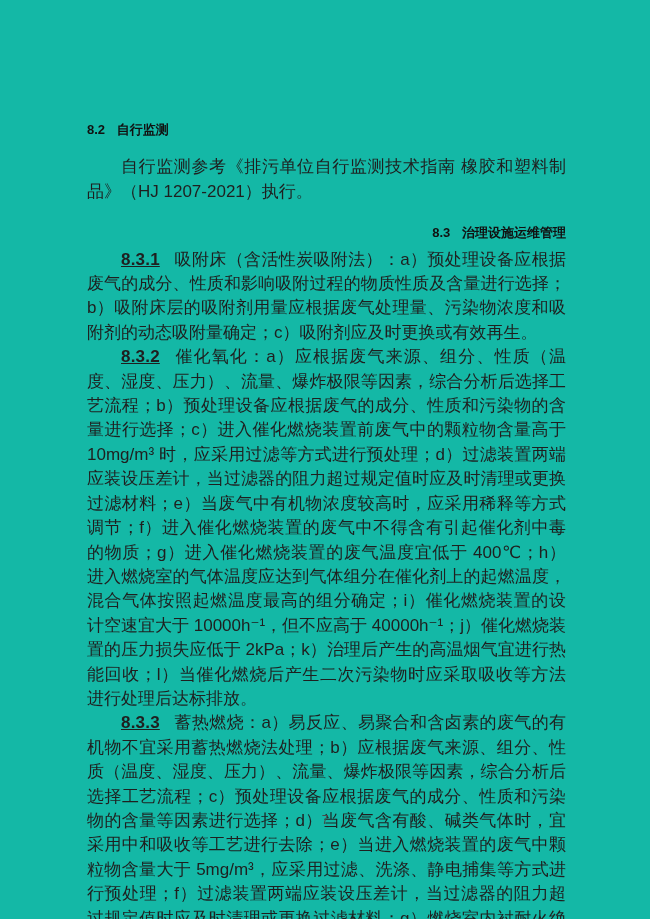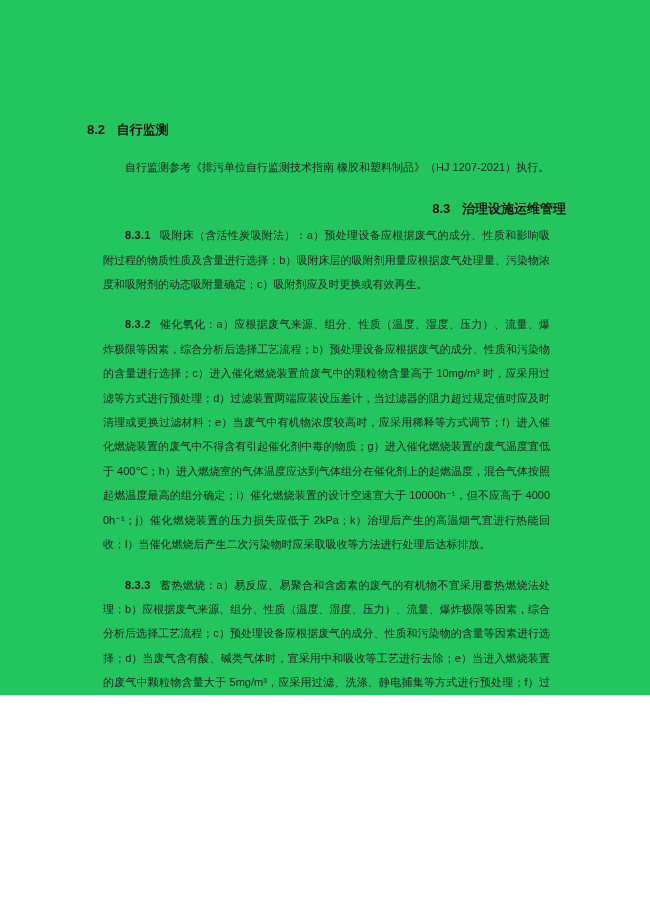--- a/index.html
+++ b/index.html
@@ -1,50 +1,51 @@
 <!DOCTYPE html>
 <html><head>
 <meta charset="utf-8">
 <style>
   html, body { margin: 0; padding: 0; background: #ffffff; }
   .page {
     position: relative;
     width: 650px;
-    height: 695px;
-    background: #22c55e;
+    height: 919px;
+    background: #14b8a6;
     box-sizing: border-box;
     padding: 118px 84px 0 87px;
     font-family: "Liberation Sans", "DejaVu Sans", sans-serif;
     color: #1f1f1f;
     overflow: hidden;
   }
   .heading {
     font-weight: bold;
     font-size: 13px;
     line-height: 24.4px;
     color: #111111;
     margin: 0;
   }
   .heading .h-num { margin-right: 0.9em; }
   .body-para, .clause {
-    margin: 16px;
-    font-size: 11px;
+    margin: 0;
+    font-size: 17px;
     line-height: 24.4px;
     text-align: justify;
     text-indent: 2em;
     color: #1f1f1f;
     word-break: break-all;
   }
   .p82 { margin-top: 13px; }
   .h83 { margin-top: 17px; text-align: right; }
   .c831 { margin-top: 2px; }
   .clause .c-num {
     font-weight: 600;
     margin-right: 0.85em;
     letter-spacing: 0.2px;
+    text-decoration: underline;
   }
   .footer {
     position: absolute;
     left: 0;
     top: 812px;
     width: 650px;
     text-align: center;
     font-size: 12px;
     line-height: 16px;
     color: #4a4a4a;

